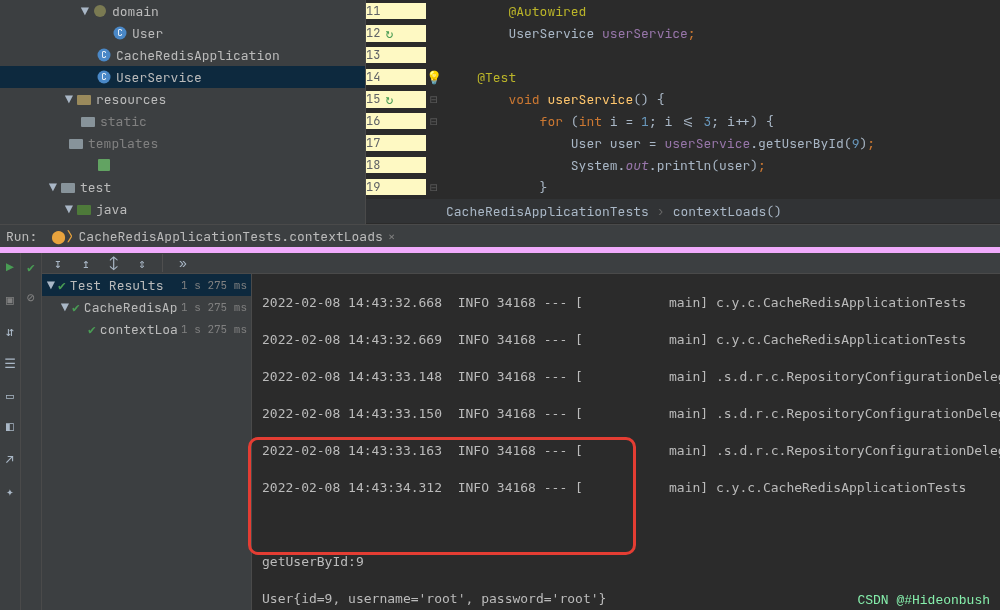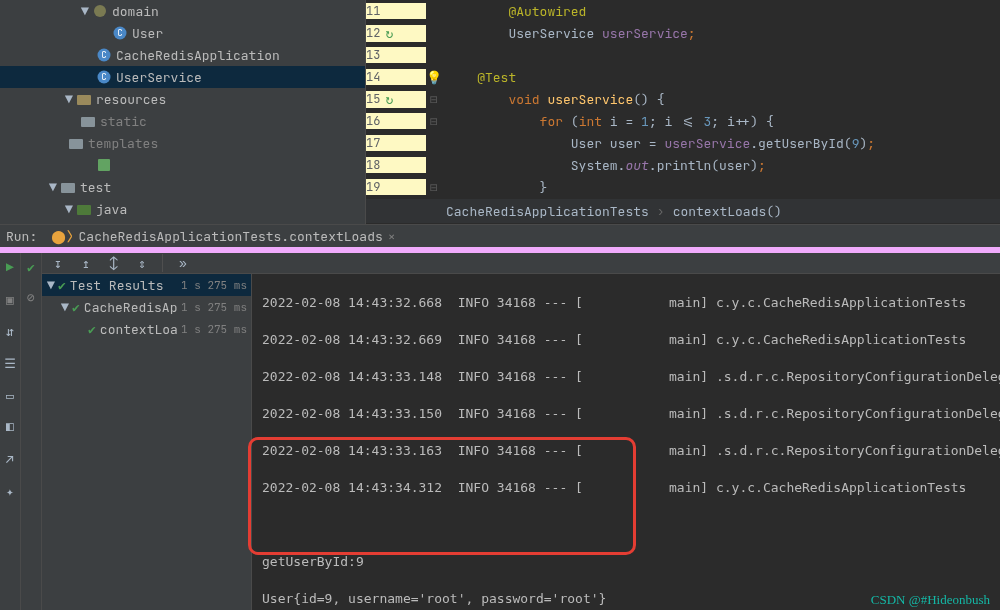--- a/index.html
+++ b/index.html
@@ -160,22 +160,22 @@
   top: 437px;
   width: 388px;
   height: 118px;
   border: 3px solid #e43d33;
   border-radius: 10px;
   pointer-events: none;
 }
 .watermark {
   position: absolute;
   right: 10px; bottom: 2px;
-  color: #14b8a6;
-  font-family: Liberation Serif, serif;
+  color: #86efac;
+  font-family: Liberation Mono, monospace;
   font-size: 13px;
 }
 svg { display: block; }
 </style>
 </head>
 <body>
 
 <div class="top-area">
   <div class="project-tree">
     <div class="tree-item" style="padding-left:80px">

